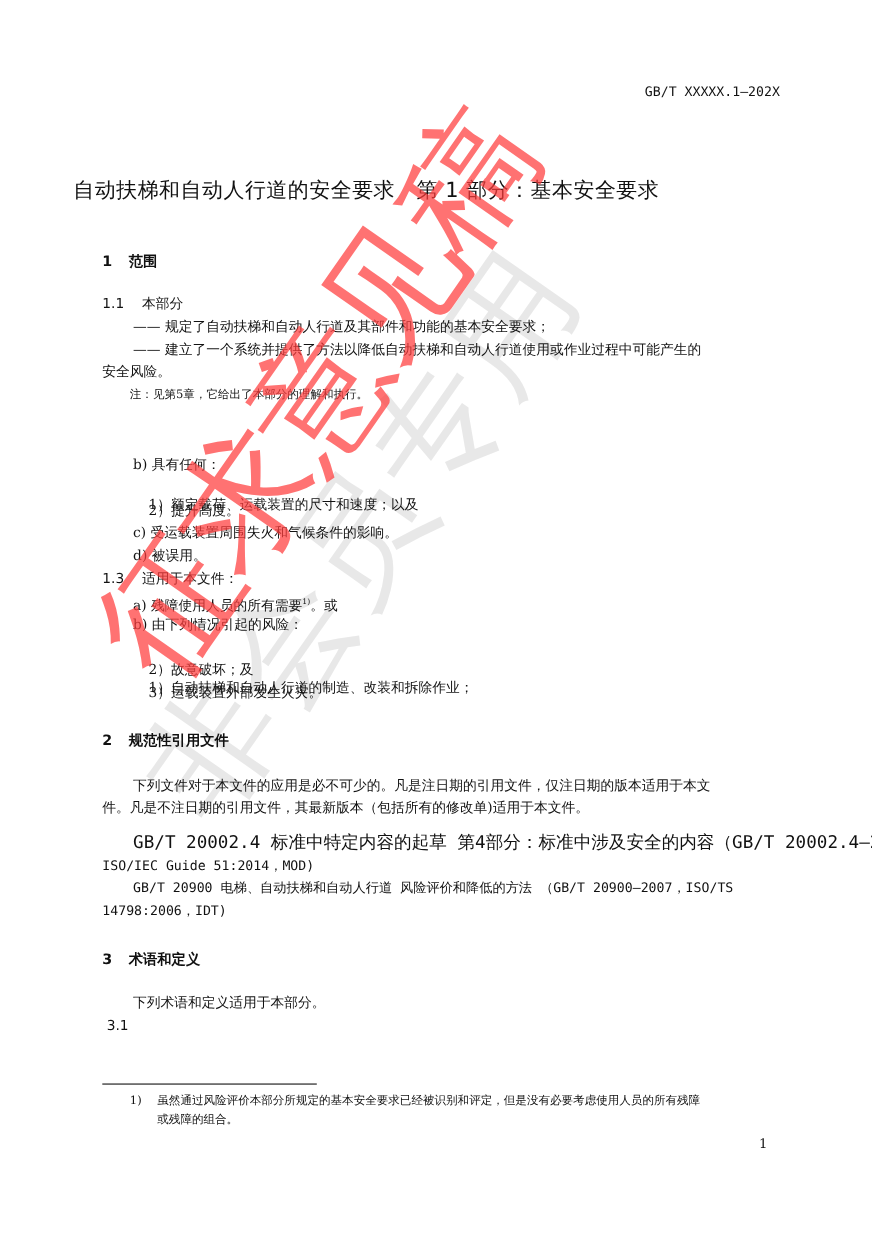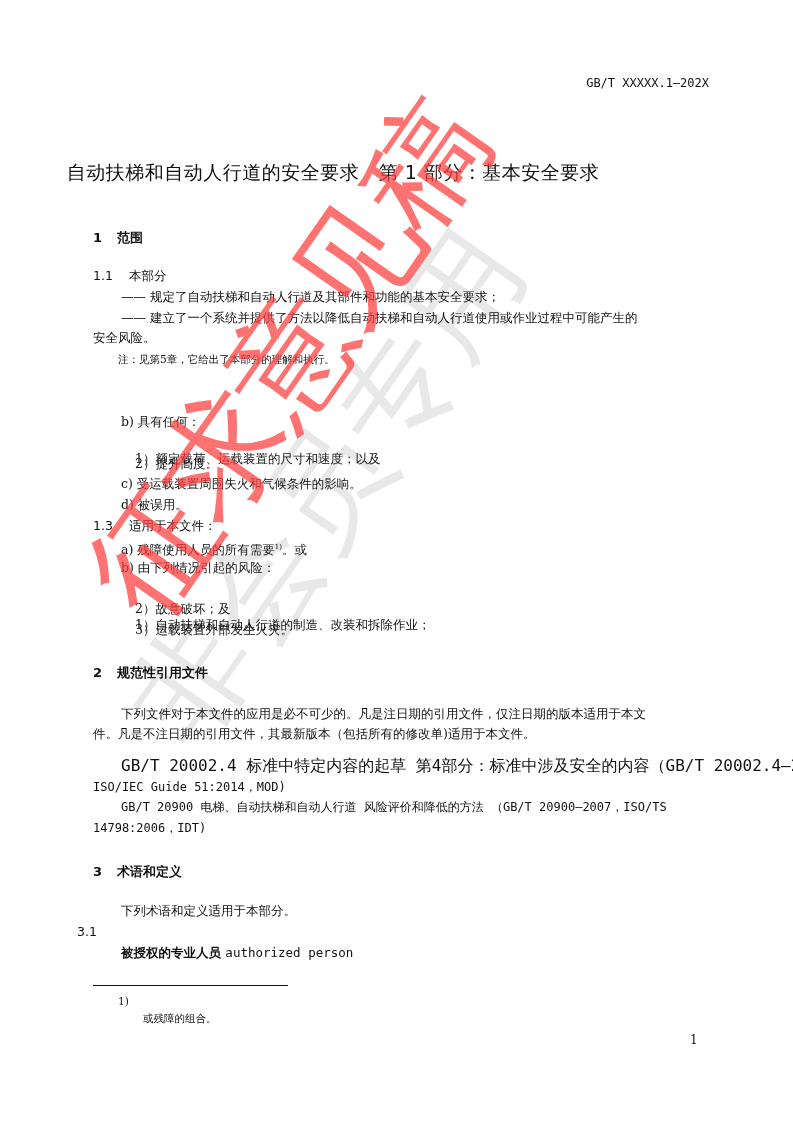--- a/index.html
+++ b/index.html
@@ -72,26 +72,23 @@
 
   <div class="line mono" style="left:121px; top:756px; font-size:16px;">GB/T 20002.4 标准中特定内容的起草 第4部分：标准中涉及安全的内容（GB/T 20002.4—2015，</div>
   <div class="line mono" style="left:93px; top:777px; font-size:12px;">ISO/IEC Guide 51:2014，MOD)</div>
   <div class="line mono" style="left:121px; top:797px; font-size:12px;">GB/T 20900 电梯、自动扶梯和自动人行道 风险评价和降低的方法 （GB/T 20900—2007，ISO/TS</div>
   <div class="line mono" style="left:93px; top:818px; font-size:12px;">14798:2006，IDT)</div>
 
   <div class="h1" style="top:863px;">
     <span class="num">3</span><span>术语和定义</span>
   </div>
   <div class="line" style="left:121px; top:901px;">下列术语和定义适用于本部分。</div>
-  <div class="line sec" style="left:77px; top:922px;">3.1</div>
-  <div class="line sec" style="left:121px; top:943px; font-weight:bold;">
-    <span>被授权的专业人员</span>
-    <span class="mono" style="font-weight:normal;">authorized person</span>
-  </div>
+  <div class="line sec" style="left:97px; top:922px;">3.1</div>
 
   <div class="footrule"></div>
   <div class="fn" style="left:118px; top:993px;">1)</div>
+  <div class="fn" style="left:143px; top:993px;">虽然通过风险评价本部分所规定的基本安全要求已经被识别和评定，但是没有必要考虑使用人员的所有残障</div>
   <div class="fn" style="left:143px; top:1010px;">或残障的组合。</div>
 
   <div class="pageno">1</div>
 
   <div class="wm wm-red">征求意见稿</div>
 </div>
 
 </body></html>

